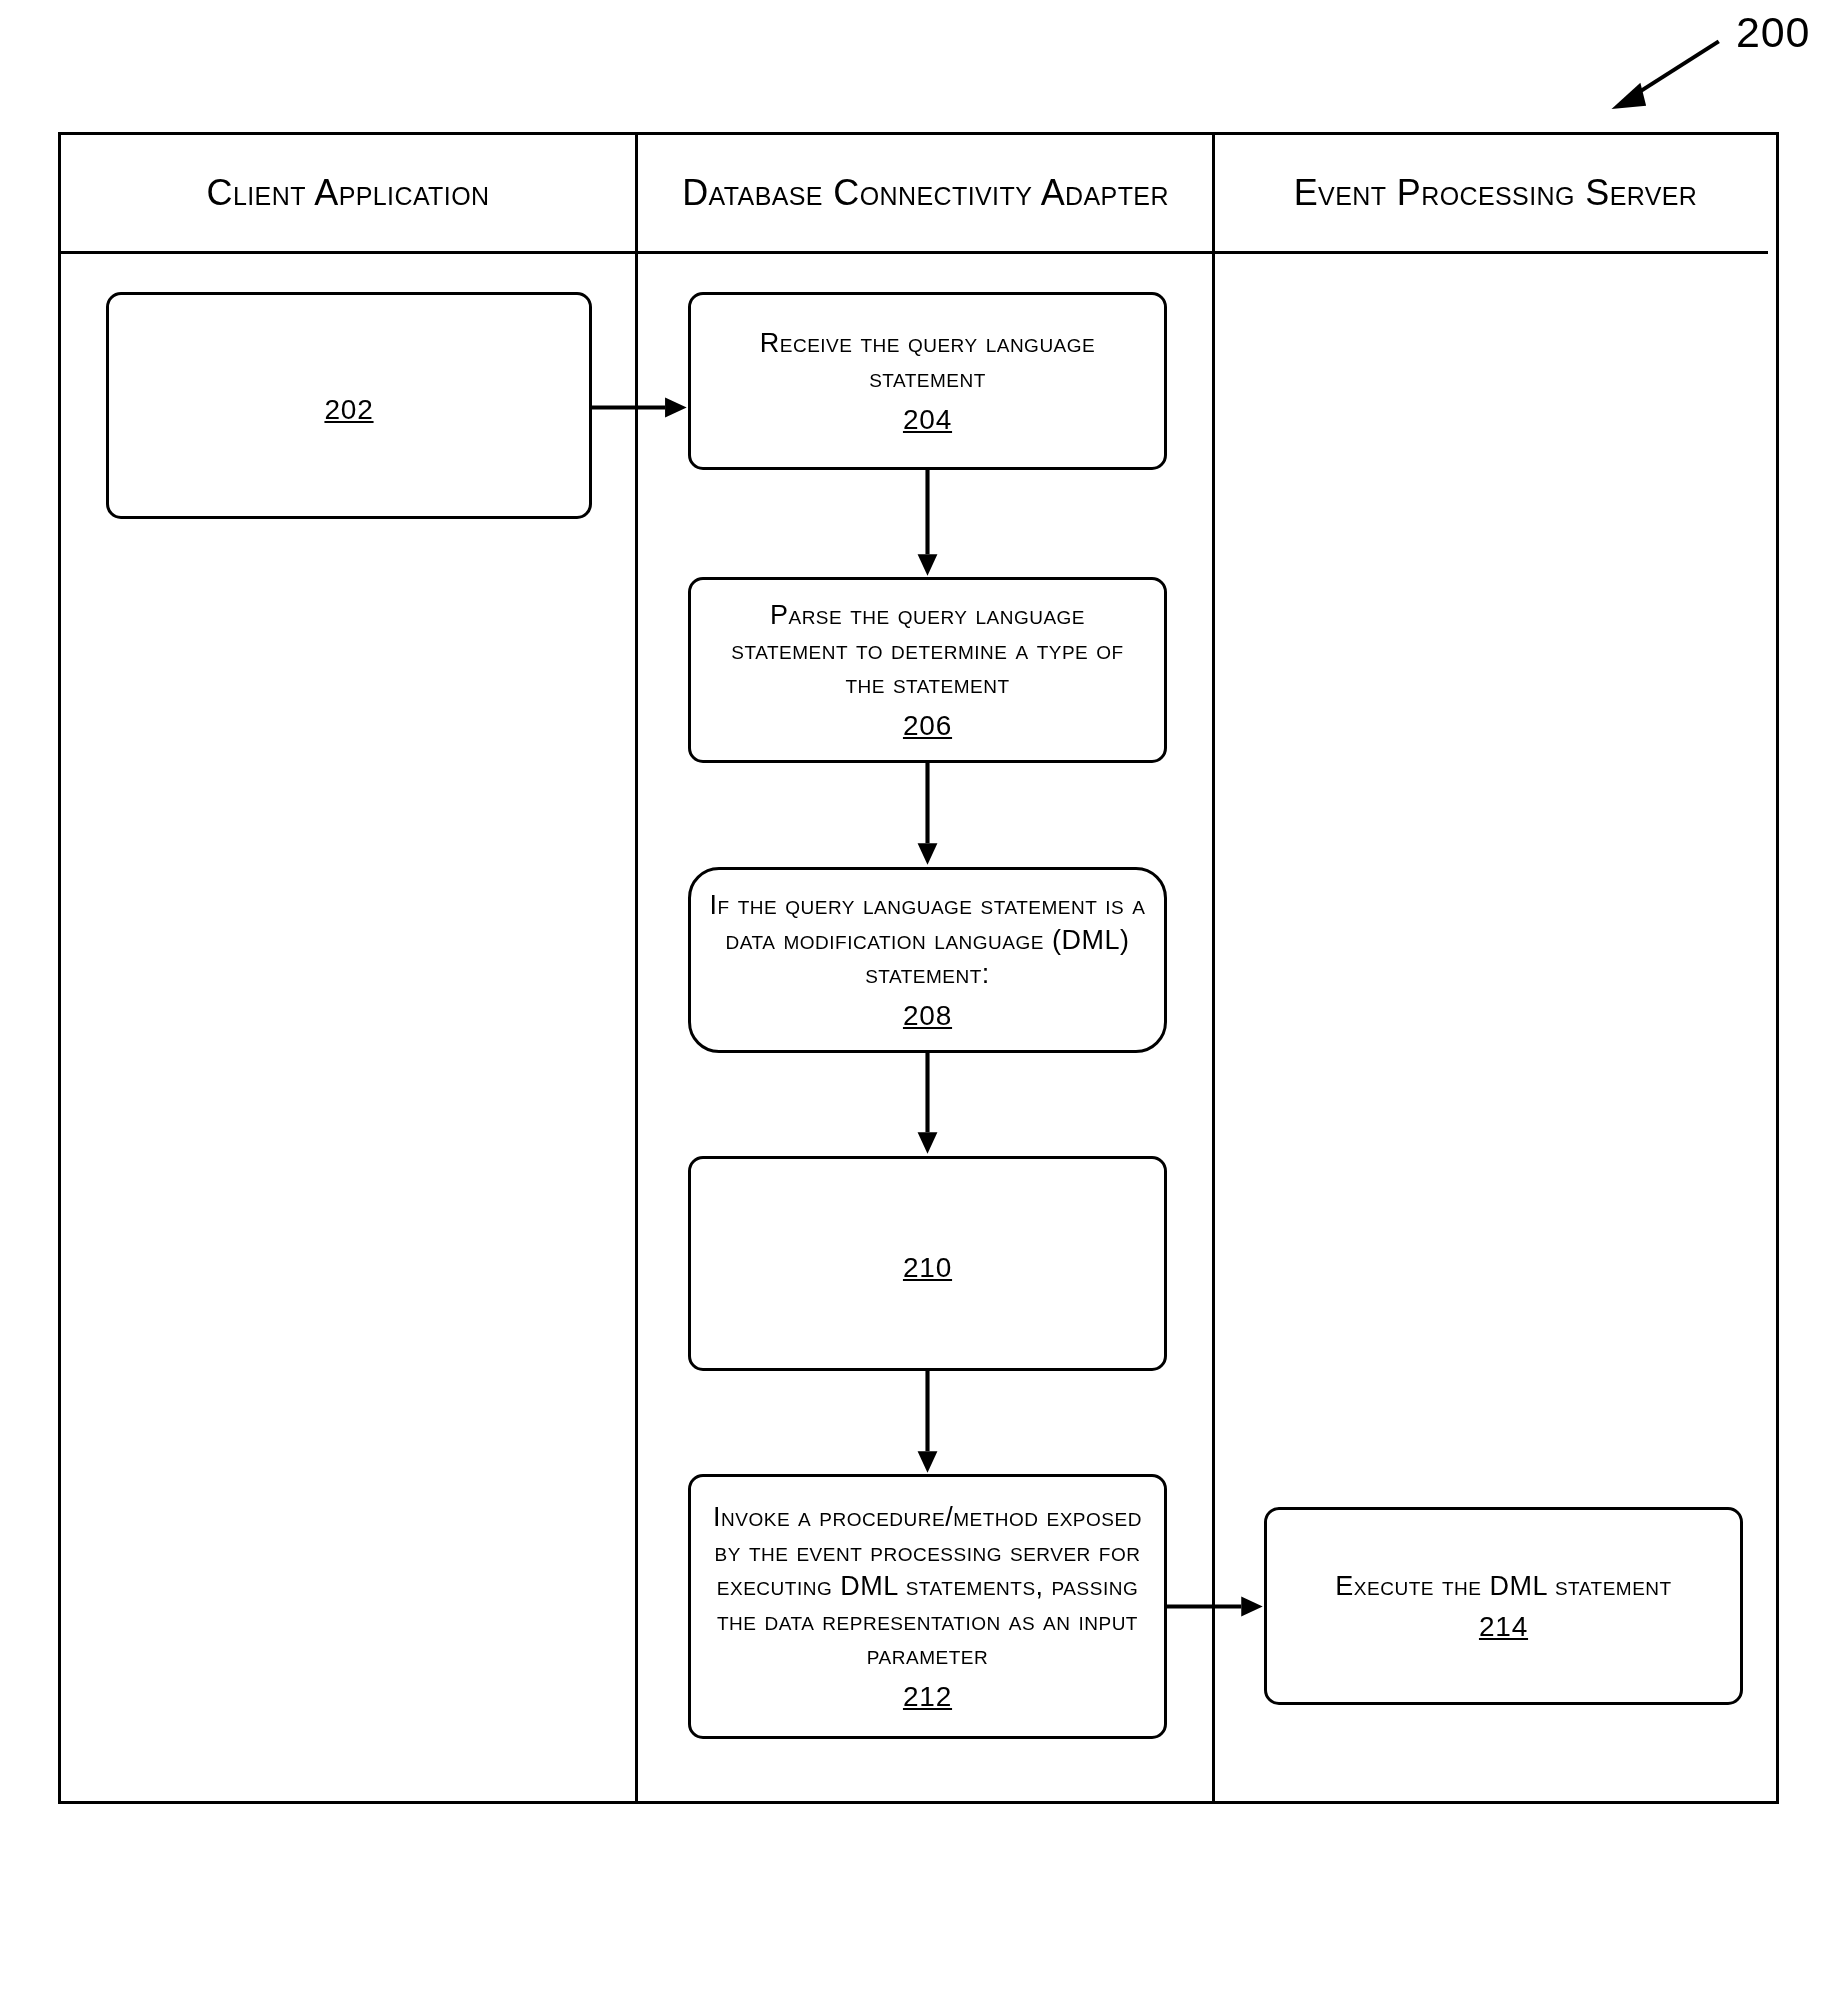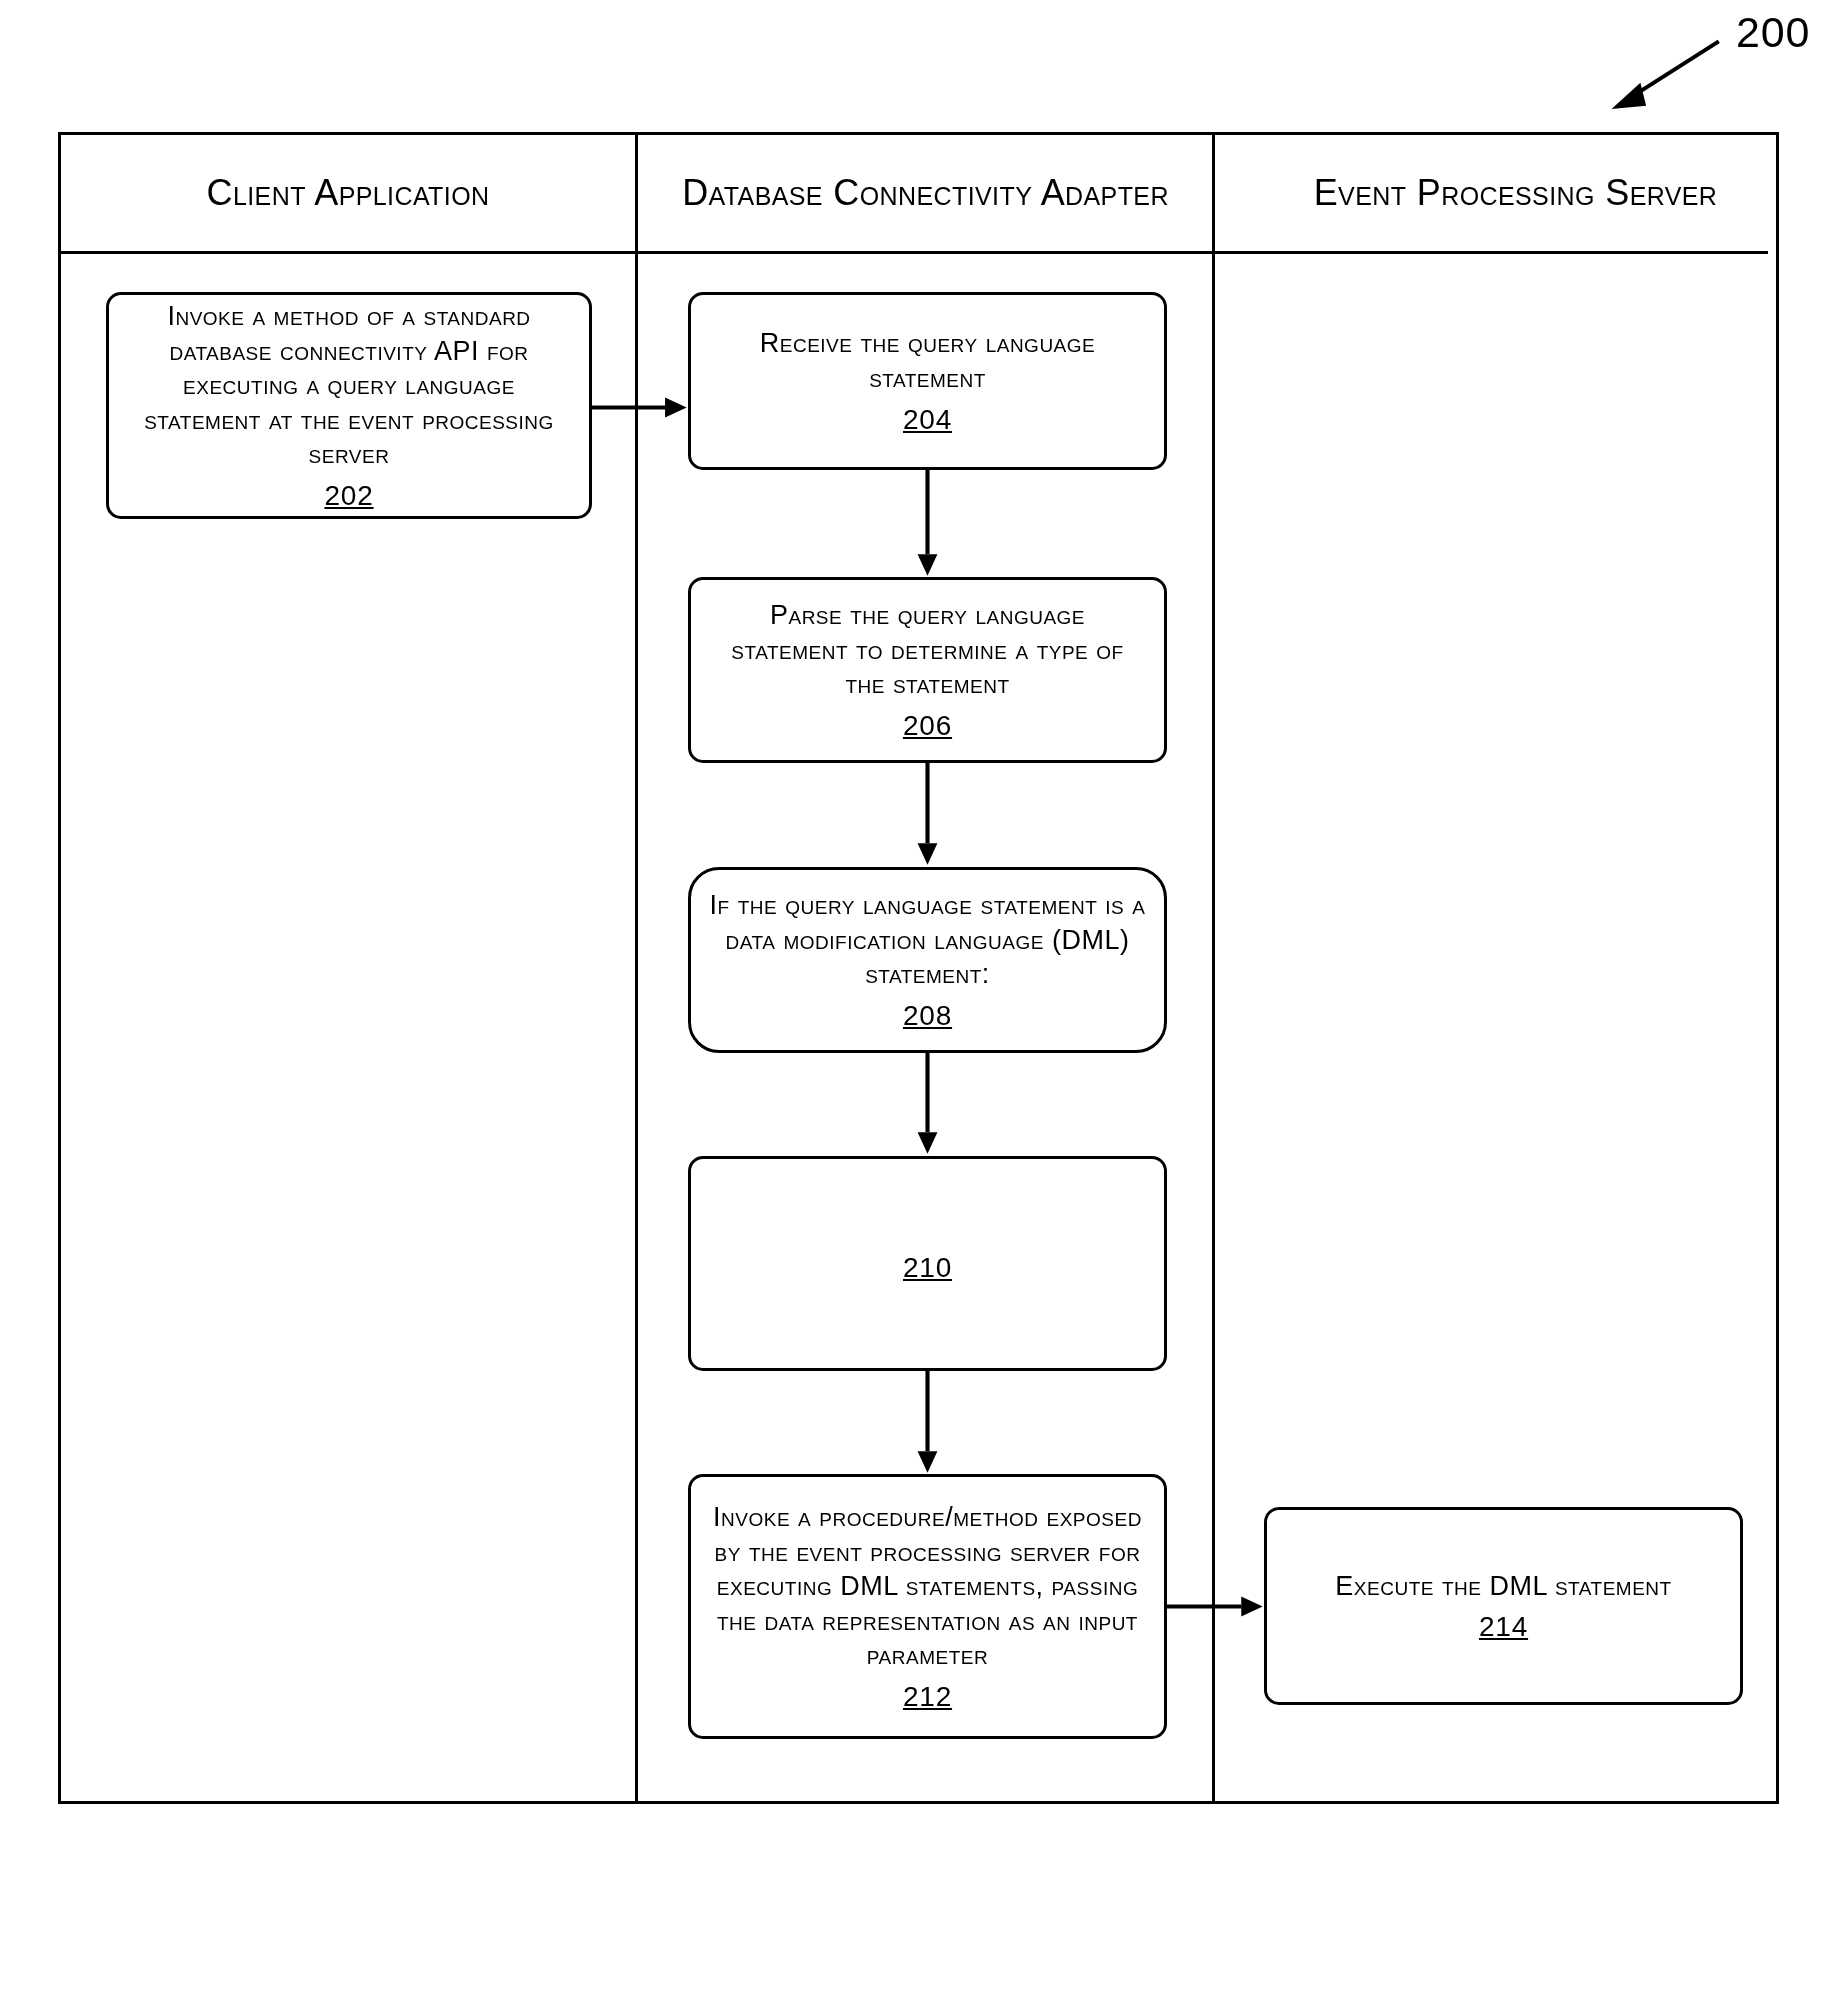--- a/index.html
+++ b/index.html
@@ -103,30 +103,29 @@
 
   <div class="lane-table" style="left:58px; top:132px; width:1715px; height:1666px;">
 
     <div class="lane-header-row" style="height:116px;">
       <div class="lane-header" style="left:0; width:574px;">
           <span>Client Application</span>
         </div>
       <div class="lane-header" style="left:578px; width:573px;">
           <span>Database Connectivity Adapter</span>
         </div>
-      <div class="lane-header" style="left:1154px; width:561px;margin-left:20px;">
+      <div class="lane-header" style="left:1154px; width:561px;">
           <span>Event Processing Server</span>
         </div>
     </div>
 
     <div class="lane-divider" style="left:574px; height:100%;"></div>
     <div class="lane-divider" style="left:1151px; height:100%;"></div>
 
     <div class="step-box" style="left:45px; top:157px; width:486px; height:227px;">
-      <div class="step-text">Invoke a method of a standard database connectivity API for executing a query language statement at the event processing server</div>
       <div class="step-num">202</div>
     </div>
 
     <div class="step-box" style="left:627px; top:157px; width:479px; height:178px;">
       <div class="step-text">Receive the query language statement</div>
       <div class="step-num">204</div>
     </div>
 
     <div class="step-box" style="left:627px; top:442px; width:479px; height:186px;">
       <div class="step-text">Parse the query language statement to determine a type of the statement</div>

